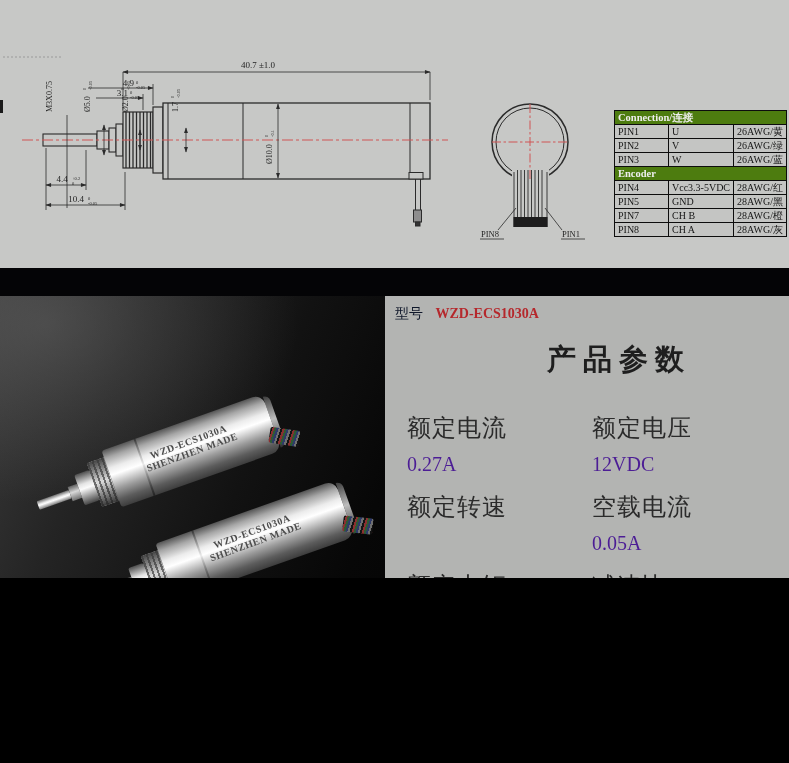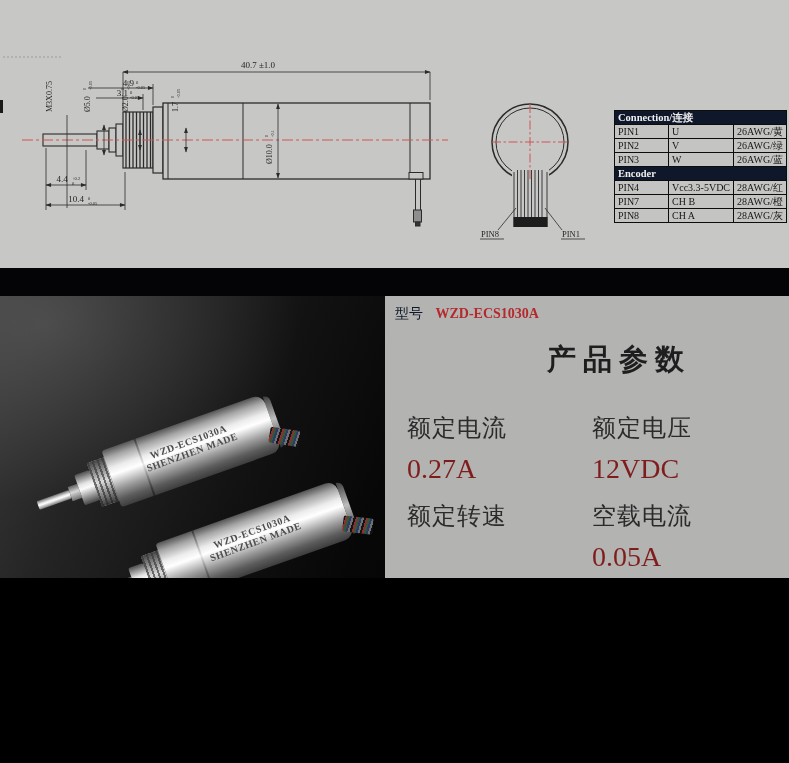--- a/index.html
+++ b/index.html
@@ -8,21 +8,21 @@
          font-family:Liberation Serif, serif;background:#000;}
 
   
   .drawing-section{position:absolute;left:0;top:0;width:789px;height:268px;background:#c7c8c6;}
   .drawing-svg{position:absolute;left:0;top:0;}
 
   
   .pin-table{position:absolute;left:614px;top:110px;border-collapse:collapse;background:#c4c5c3;}
   .pin-table td{border:1px solid #0d0d0d;font-size:10px;line-height:12px;height:14px;
                 padding:0 3px;color:#161616;white-space:nowrap;}
-  .pin-table td.th{background:#0f172a;color:#efefef;font-weight:bold;font-size:10.5px;}
+  .pin-table td.th{background:#4d7c0f;color:#efefef;font-weight:bold;font-size:10.5px;}
   .pin-table td.c1{width:54px;}
   .pin-table td.c2{width:62px;}
   .pin-table td.c3{width:52px;}
 
   
   .separator-band{position:absolute;left:0;top:268px;width:789px;height:28px;background:#040406;}
 
   
   .photo-section{position:absolute;left:0;top:296px;width:385px;height:467px;z-index:1;
      background:
@@ -59,21 +59,21 @@
      background:#b3b4b2;z-index:1;}
   .model-row{position:absolute;left:10px;top:9px;font-size:14px;}
   .model-label{color:#0f172a;margin-right:9px;}
   .model-value{color:#b5282c;font-weight:bold;}
   .panel-title{position:absolute;top:44px;left:0;width:100%;padding-left:64px;text-align:center;
      font-size:29px;font-weight:bold;color:#1e1e1e;letter-spacing:7px;}
   .params-grid{position:absolute;left:22px;top:116px;width:360px;display:grid;
      grid-template-columns:1fr 1fr;column-gap:10px;row-gap:15px;}
   .param{text-align:left;}
   .p-label{font-size:24px;color:#2b2b2b;margin-bottom:9px;letter-spacing:1px;}
-  .p-value{font-size:28px;color:#7f1d1d;}
+  .p-value{font-size:20px;color:#4c1d95;}
 
   
   .bottom-band{position:absolute;left:0;top:703px;width:789px;height:60px;z-index:2;
      background:linear-gradient(90deg,#101014,#05050a 55%,#07070d);
      clip-path:polygon(0 19px,789px 0,789px 60px,0 60px);}
   .bottom-strip{position:absolute;left:0;top:758px;width:789px;height:5px;background:#94959a;z-index:4;}
   .watermark{position:absolute;left:394px;top:682px;z-index:3;font-size:53px;color:#86efac;
      letter-spacing:.5px;font-weight:400;}
 </style>
 </head>
@@ -242,20 +242,25 @@
           </tr>
       <tr>
         <td class="th" colspan="3">Encoder</td>
           </tr>
       <tr>
         <td class="c1">PIN4</td>
         <td class="c2">Vcc3.3-5VDC</td>
         <td class="c3">28AWG/红</td>
           </tr>
       <tr>
+        <td class="c1">PIN5</td>
+        <td class="c2">GND</td>
+        <td class="c3">28AWG/黑</td>
+          </tr>
+      <tr>
         <td class="c1">PIN7</td>
         <td class="c2">CH B</td>
         <td class="c3">28AWG/橙</td>
           </tr>
       <tr>
         <td class="c1">PIN8</td>
         <td class="c2">CH A</td>
         <td class="c3">28AWG/灰</td>
           </tr>
     </tbody>

